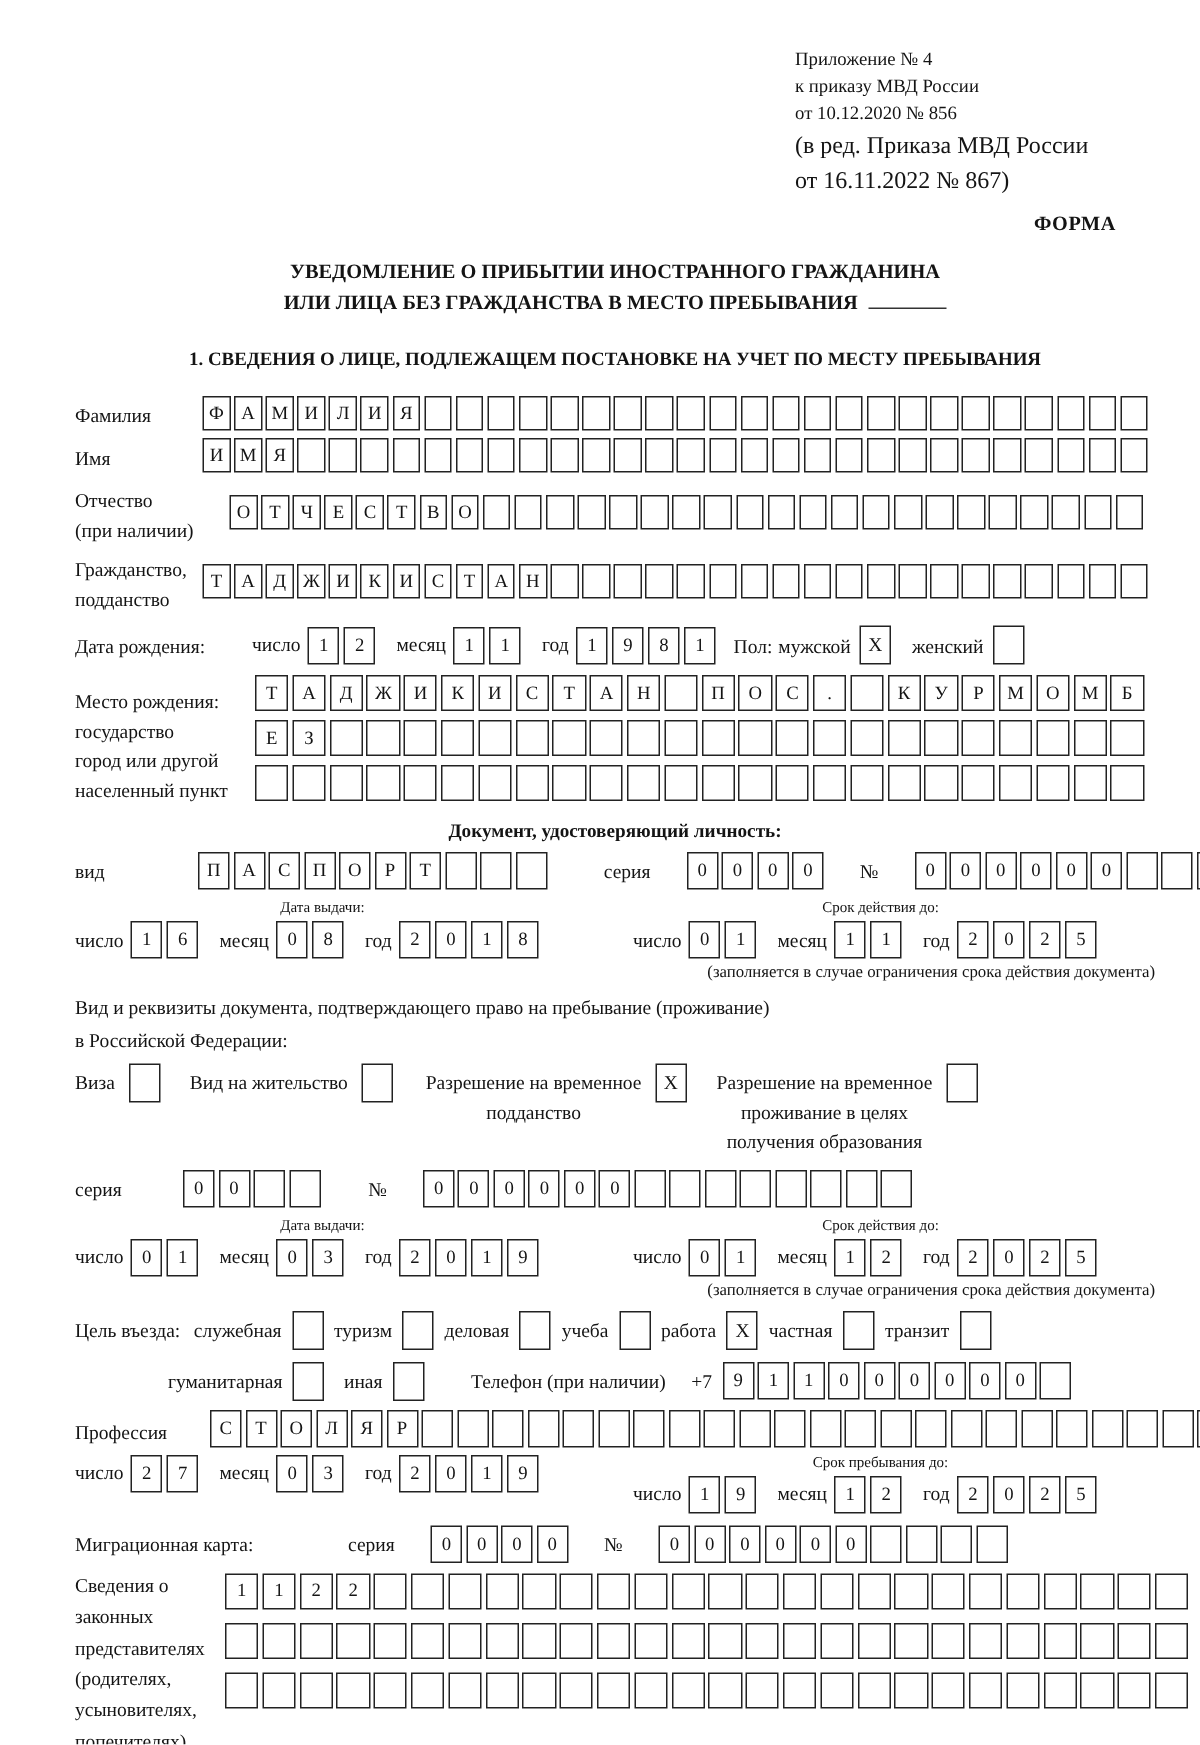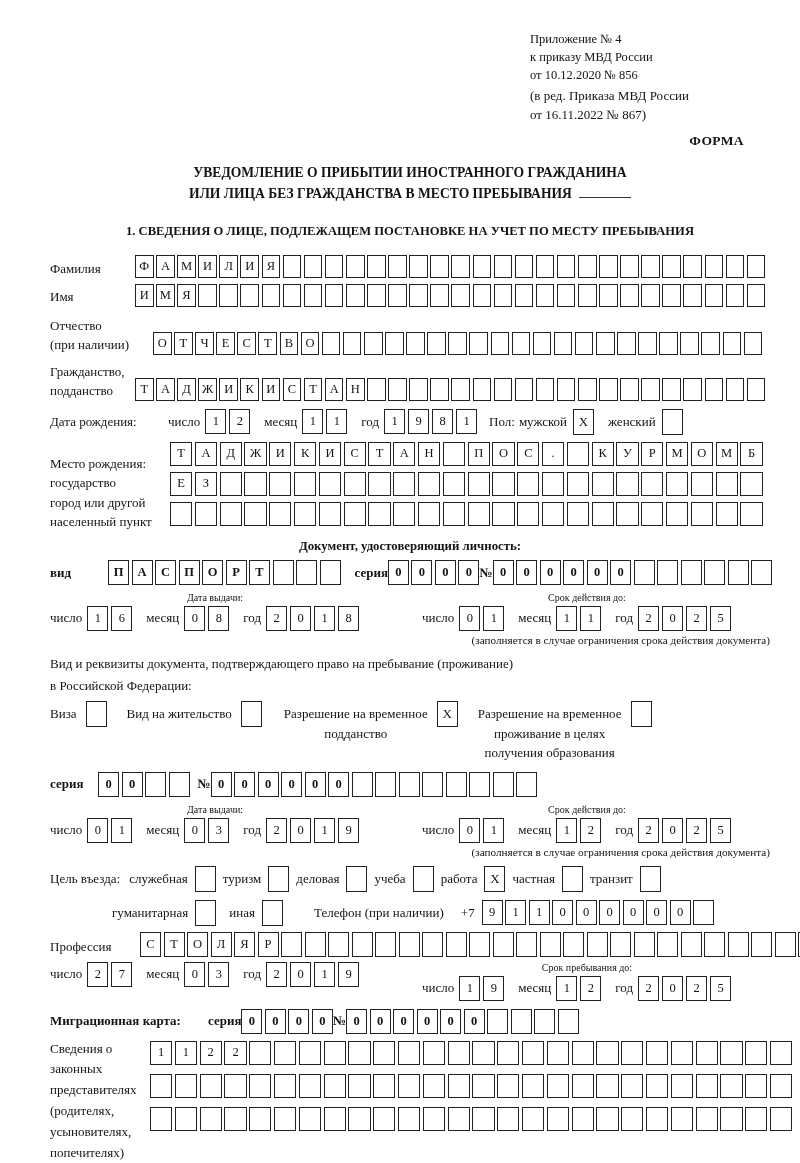--- a/index.html
+++ b/index.html
@@ -1,28 +1,28 @@
 <!DOCTYPE html>
 <html><head>
 <meta charset="utf-8">
 <style>
   html,body{margin:0;padding:0;background:#fff;}
   body{font-family:"Liberation Serif", serif;color:#141414;}
   .page{width:800px;height:1163px;box-sizing:border-box;padding:30px 30px 8px 50px;overflow:hidden;background:#fff;}
 
   
   .hdr{width:240px;margin-left:auto;font-size:12.5px;line-height:1.45;}
-  .hdr .sub{font-size:13px;margin-top:3px;line-height:1.4;}
+  .hdr .sub{font-size:16px;margin-top:3px;line-height:1.4;}
   .forma{text-align:right;font-weight:bold;font-size:13.5px;margin:9px 26px 0 0;letter-spacing:.4px;}
   .title{text-align:center;font-weight:bold;font-size:13.6px;line-height:1.55;margin-top:13px;}
   .uline{display:inline-block;width:52px;border-bottom:1.8px solid #333;height:11px;margin-left:7px;}
   .sect{font-weight:bold;font-size:12.6px;text-align:center;margin-top:20px;}
 
   
-  .frow{display:flex;align-items:flex-end;margin-top:5px;}
+  .frow{display:flex;align-items:center;margin-top:5px;}
   .flbl{font-size:13px;padding-top:4px;line-height:1.5;flex:none;}
   .w85{width:85px;} .w103{width:103px;} .w120{width:120px;} .w92{width:90px;}
   .boxrow{display:inline-flex;gap:2.5px;}
   .cell{flex:none;width:18.6px;height:23px;border:1.4px solid #222;box-sizing:border-box;
         display:flex;align-items:center;justify-content:center;font-size:12.5px;background:#fff;}
   .g25 .cell{width:22.3px;height:24px;}
   .g24 .cell{width:21px;height:25px;}
   .stack .boxrow{margin-bottom:6px;}
   .stack{display:flex;flex-direction:column;}
 
@@ -43,21 +43,21 @@
 
   .checkbox{flex:none;width:21px;height:26px;border:1.4px solid #222;box-sizing:border-box;
             display:inline-flex;align-items:center;justify-content:center;font-size:13px;}
   .optrow{display:flex;align-items:flex-start;margin-top:4px;gap:14px;}
   .opt{display:flex;align-items:flex-start;gap:9px;}
   .opt .olbl{font-size:13px;line-height:1.5;padding-top:3px;text-align:right;}
   .opt .olbl.ctr{text-align:center;}
 
   .purpose{display:flex;align-items:center;margin-top:8px;gap:7px;flex-wrap:nowrap;}
   .purpose .plbl{font-size:13px;}
-  .inline-grid-row{display:flex;align-items:center;margin-top:6px;gap:0;font-weight:bold;}
+  .inline-grid-row{display:flex;align-items:center;margin-top:6px;gap:24px;}
   .inline-grid-row .flbl{padding-top:0;}
 
   .repblock{display:flex;margin-top:5px;}
   .replbl{width:100px;flex:none;font-size:13px;line-height:1.6;}
 </style>
 </head>
 <body>
 
 <div class="page">
 

